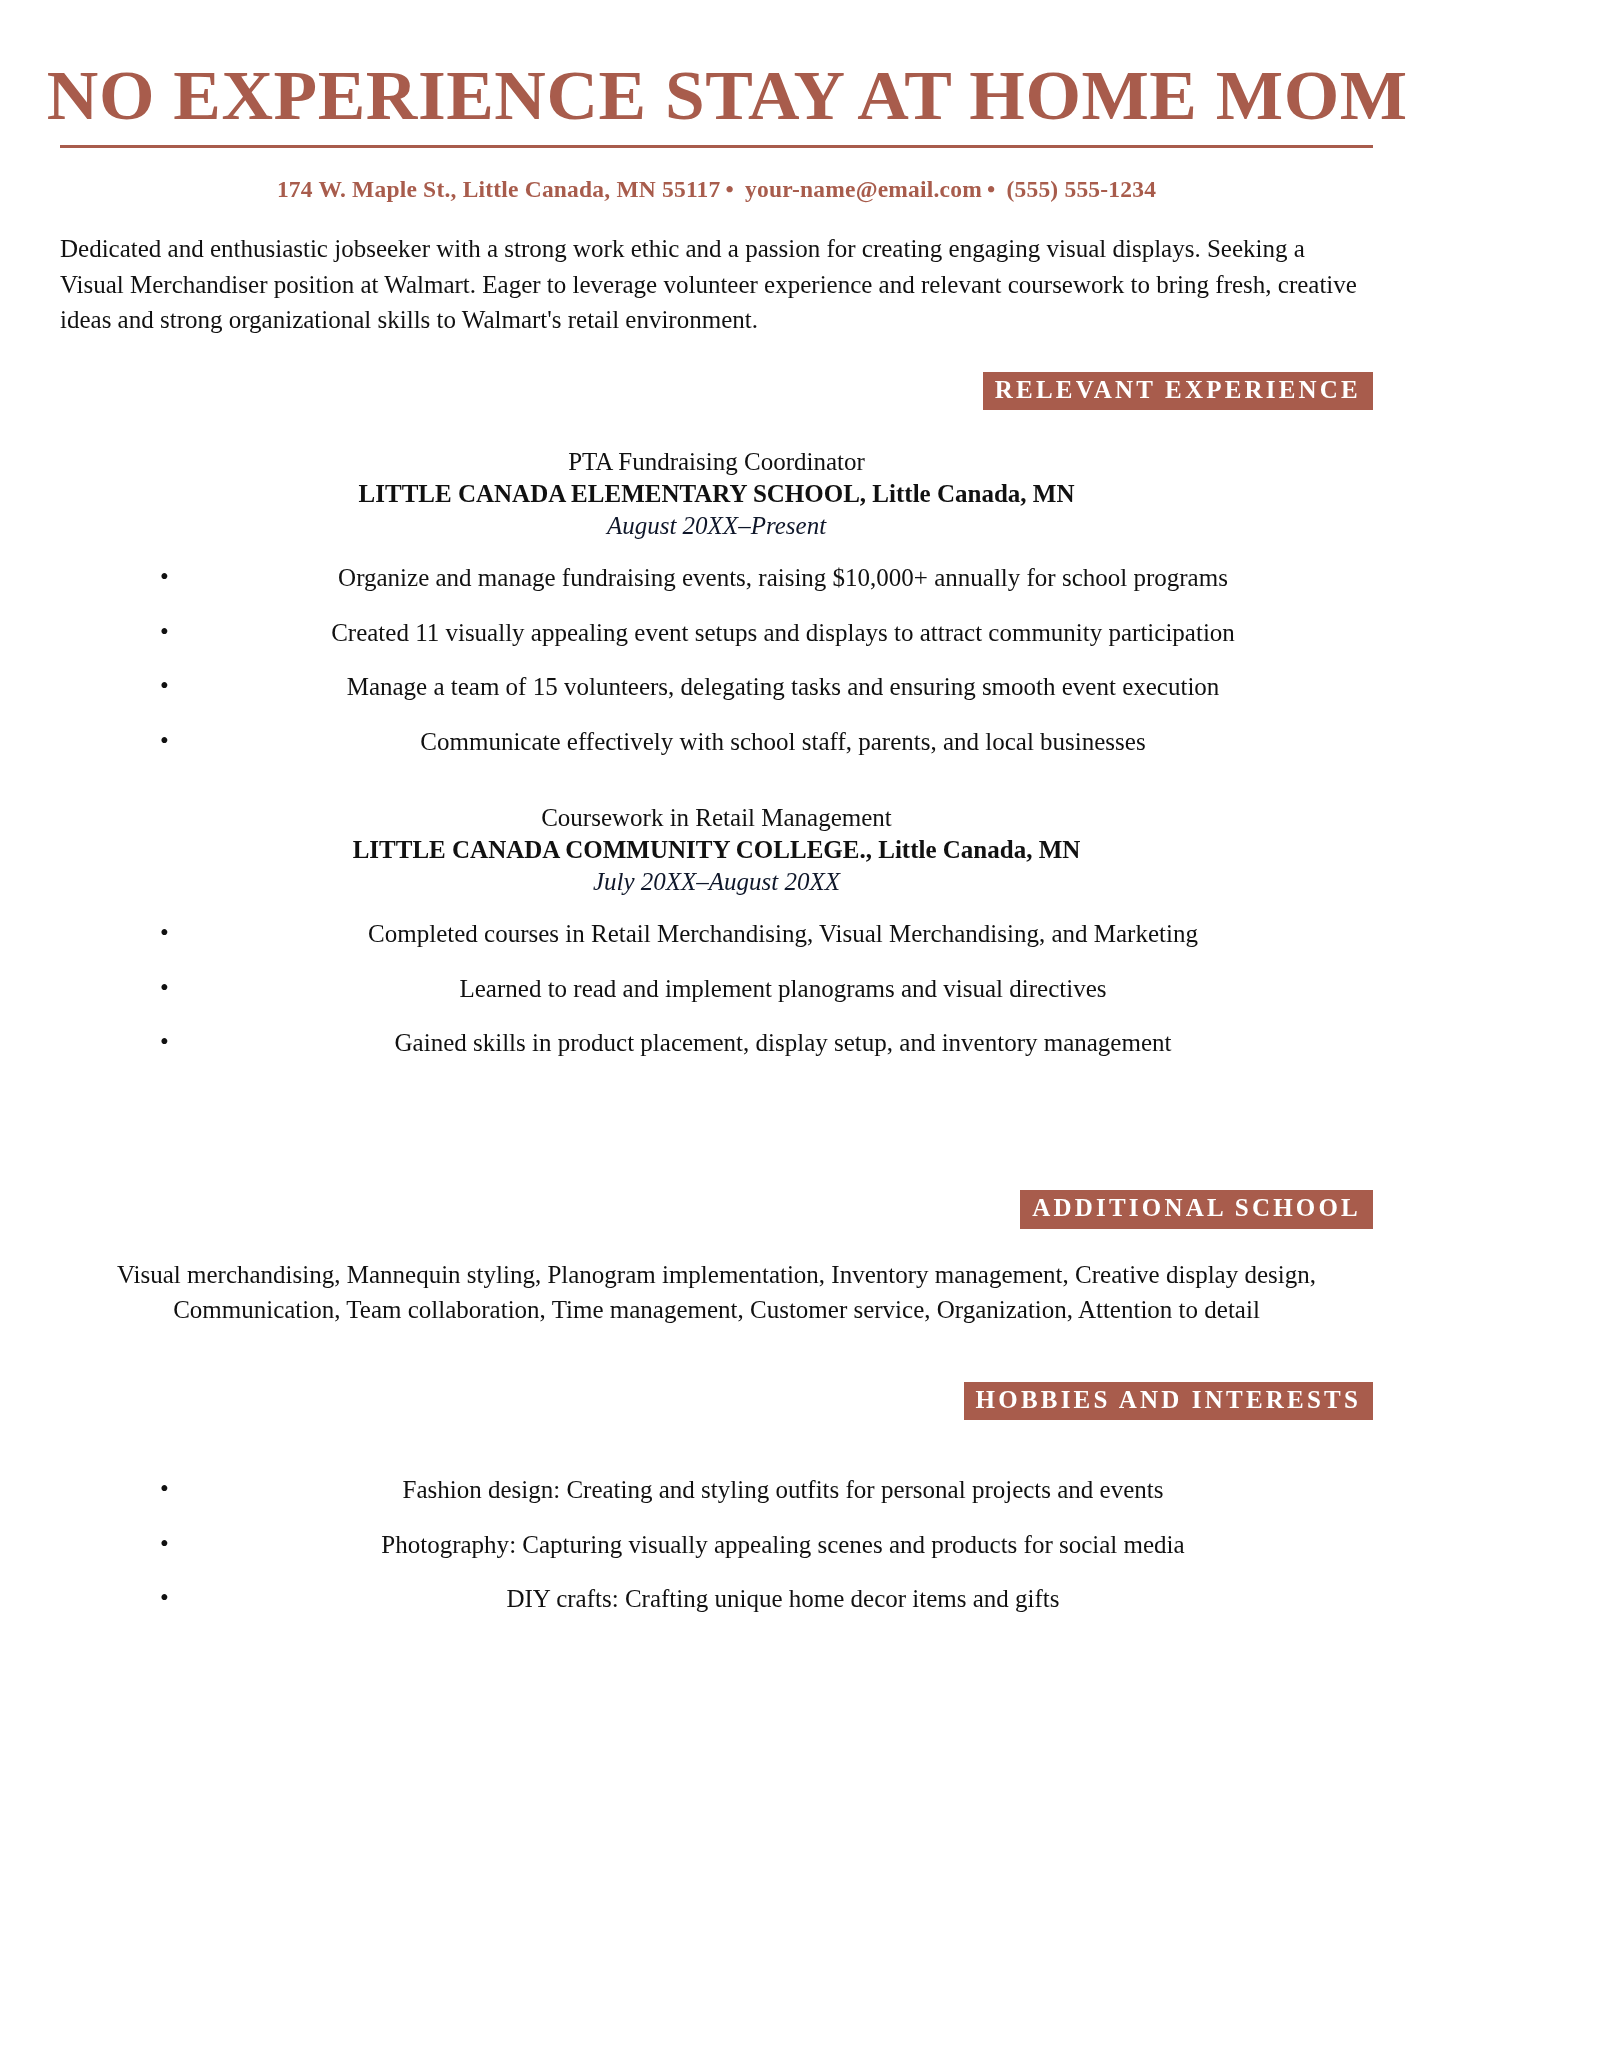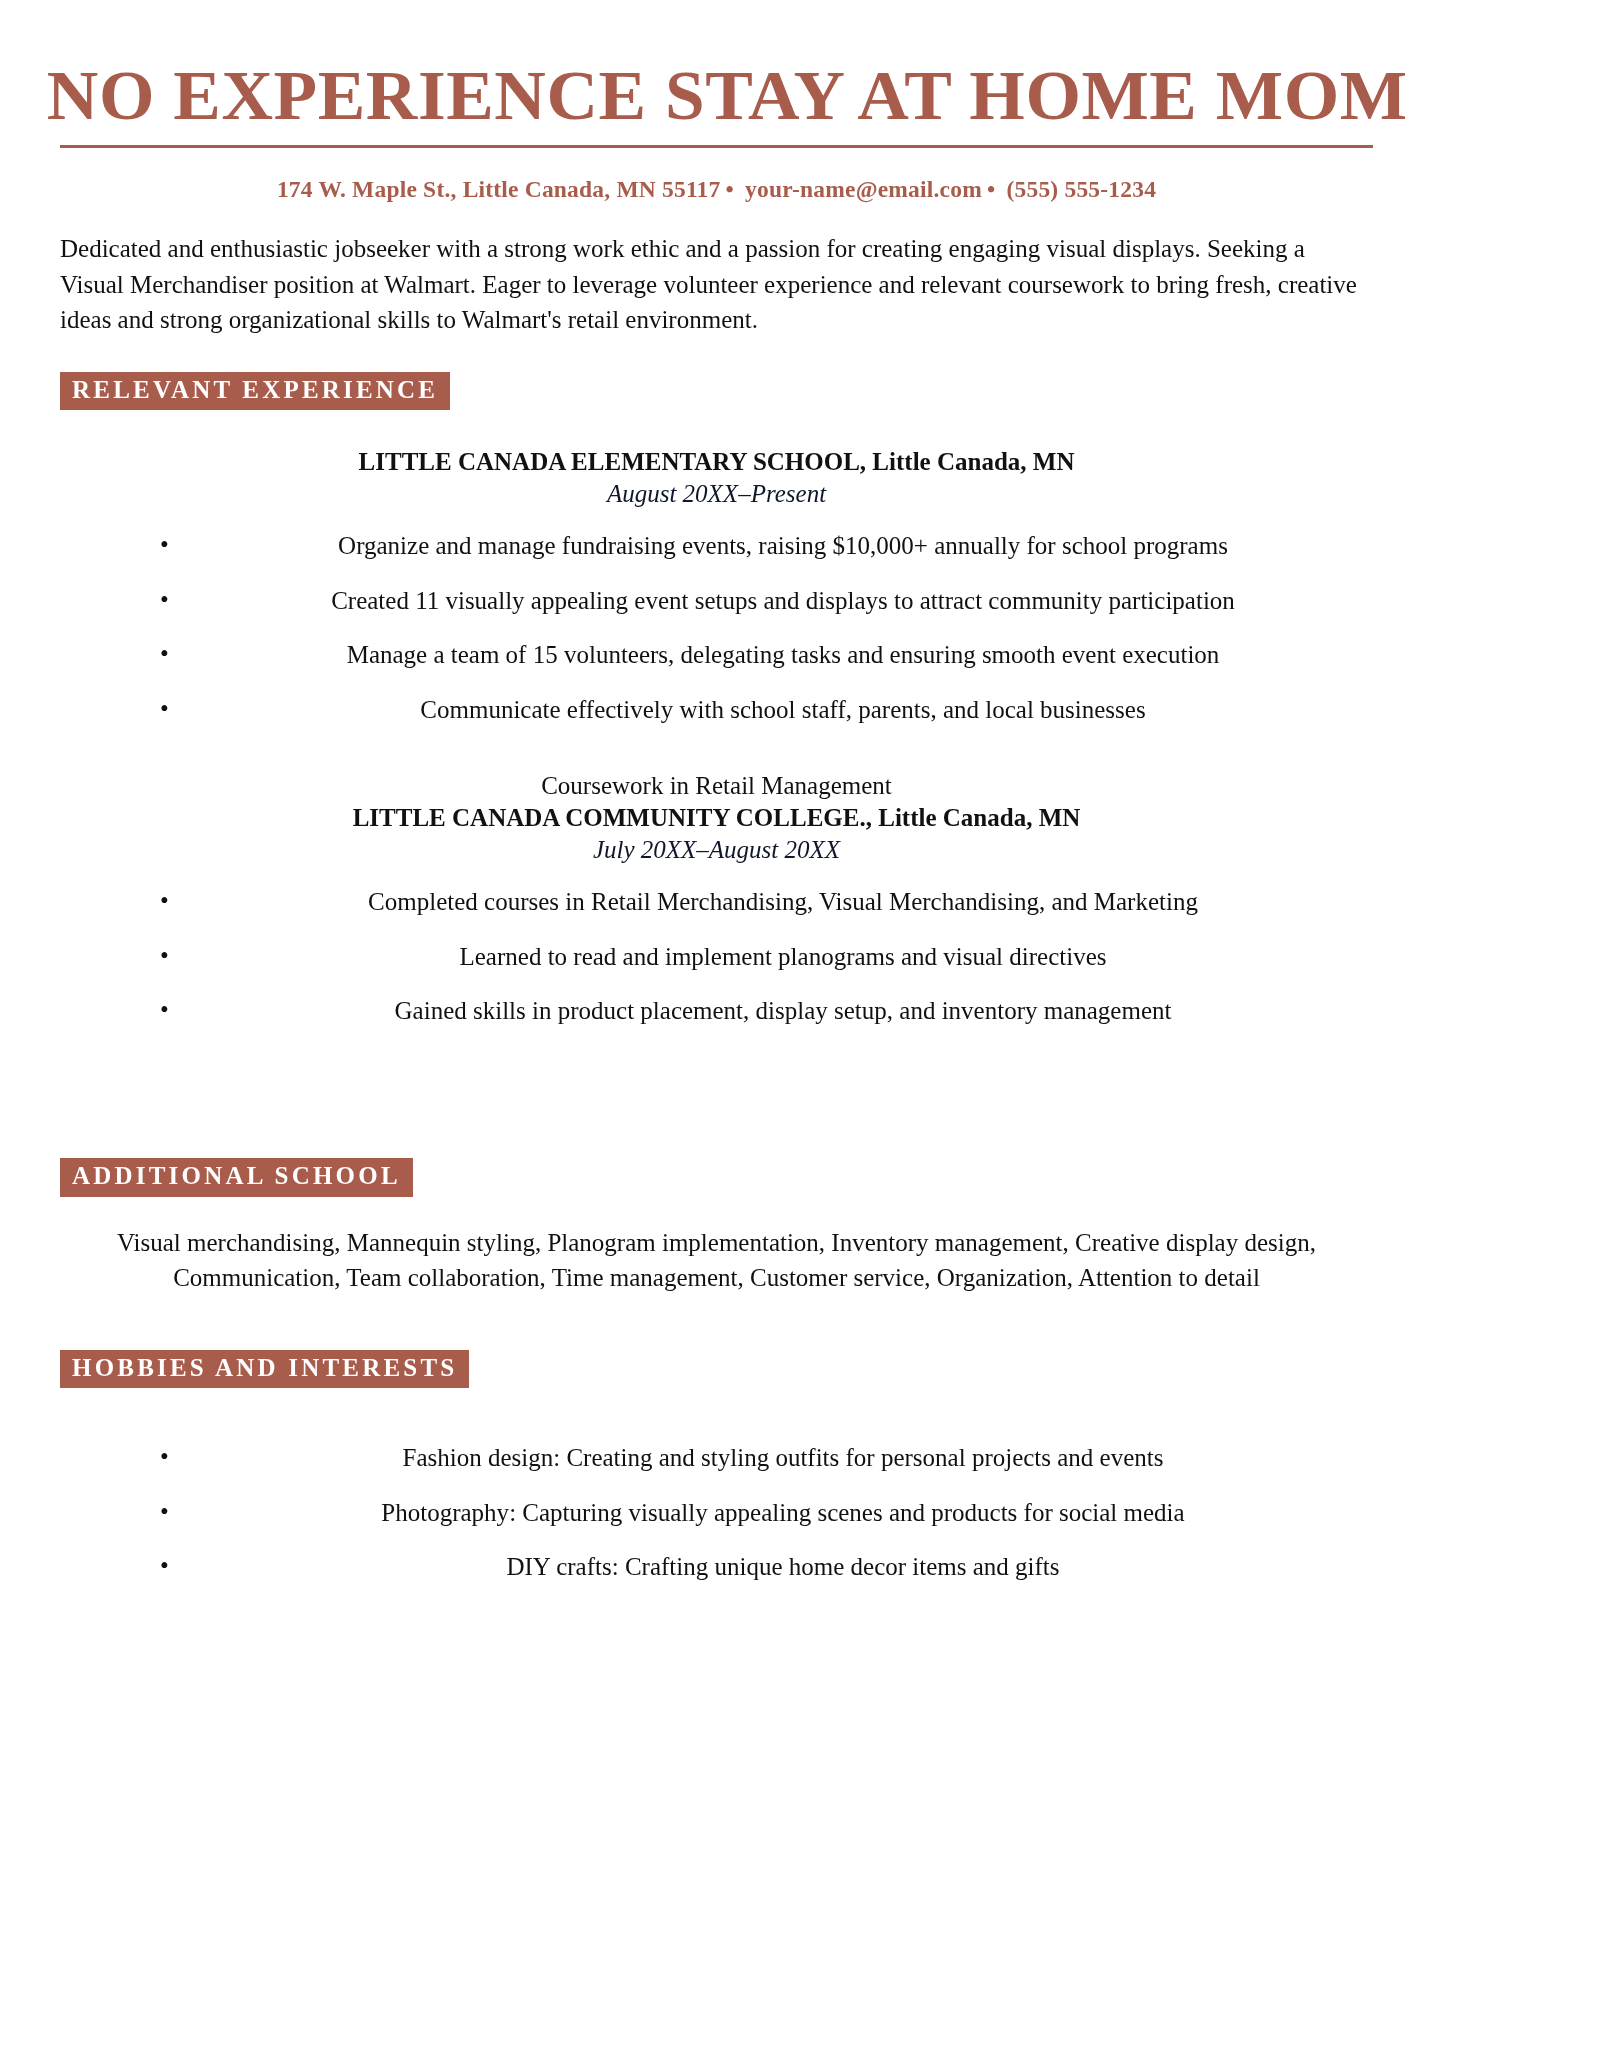--- a/index.html
+++ b/index.html
@@ -57,21 +57,21 @@
   .summary {
     font-size: 25px;
     line-height: 1.42;
     color: #111111;
     margin: 0 auto 34px auto;
     max-width: 1420px;
   }
 
   
   .section-head {
-    text-align: left;
+    text-align: right;
     margin: 0 0 22px 0;
   }
   .section-head .badge {
     display: inline-block;
     background: #A85C4C;
     color: #ffffff;
     font-weight: 700;
     font-size: 25px;
     letter-spacing: 3.2px;
     padding: 4px 12px 6px 12px;
@@ -179,20 +179,21 @@
   <div class="summary">Dedicated and enthusiastic jobseeker with a strong work ethic and a passion for creating engaging visual displays. Seeking a Visual Merchandiser position at Walmart. Eager to leverage volunteer experience and relevant coursework to bring fresh, creative ideas and strong organizational skills to Walmart's retail environment.</div>
 
   <div class="section">
     <div class="section-head">
       <span class="badge">RELEVANT EXPERIENCE</span>
     </div>
 
     <div class="sp-exp-after-head"></div>
 
     <div class="entry">
+      <div class="entry-role">PTA Fundraising Coordinator</div>
       <div class="entry-org">LITTLE CANADA ELEMENTARY SCHOOL, Little Canada, MN</div>
       <div class="entry-dates">August 20XX–Present</div>
     </div>
     <ul class="bullets">
       <li>Organize and manage fundraising events, raising $10,000+ annually for school programs</li>
       <li>Created 11 visually appealing event setups and displays to attract community participation</li>
       <li>Manage a team of 15 volunteers, delegating tasks and ensuring smooth event execution</li>
       <li>Communicate effectively with school staff, parents, and local businesses</li>
     </ul>
 

